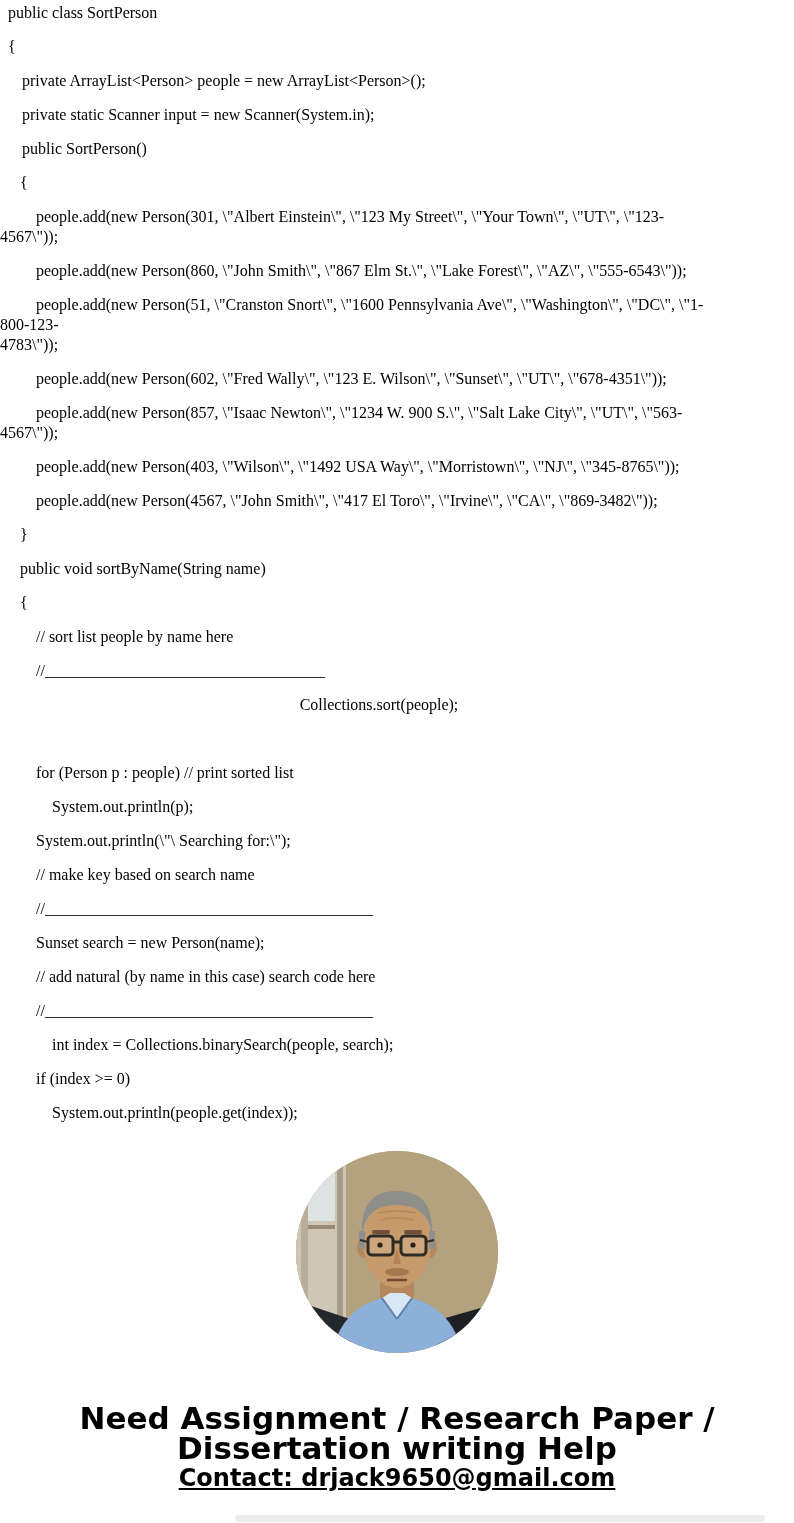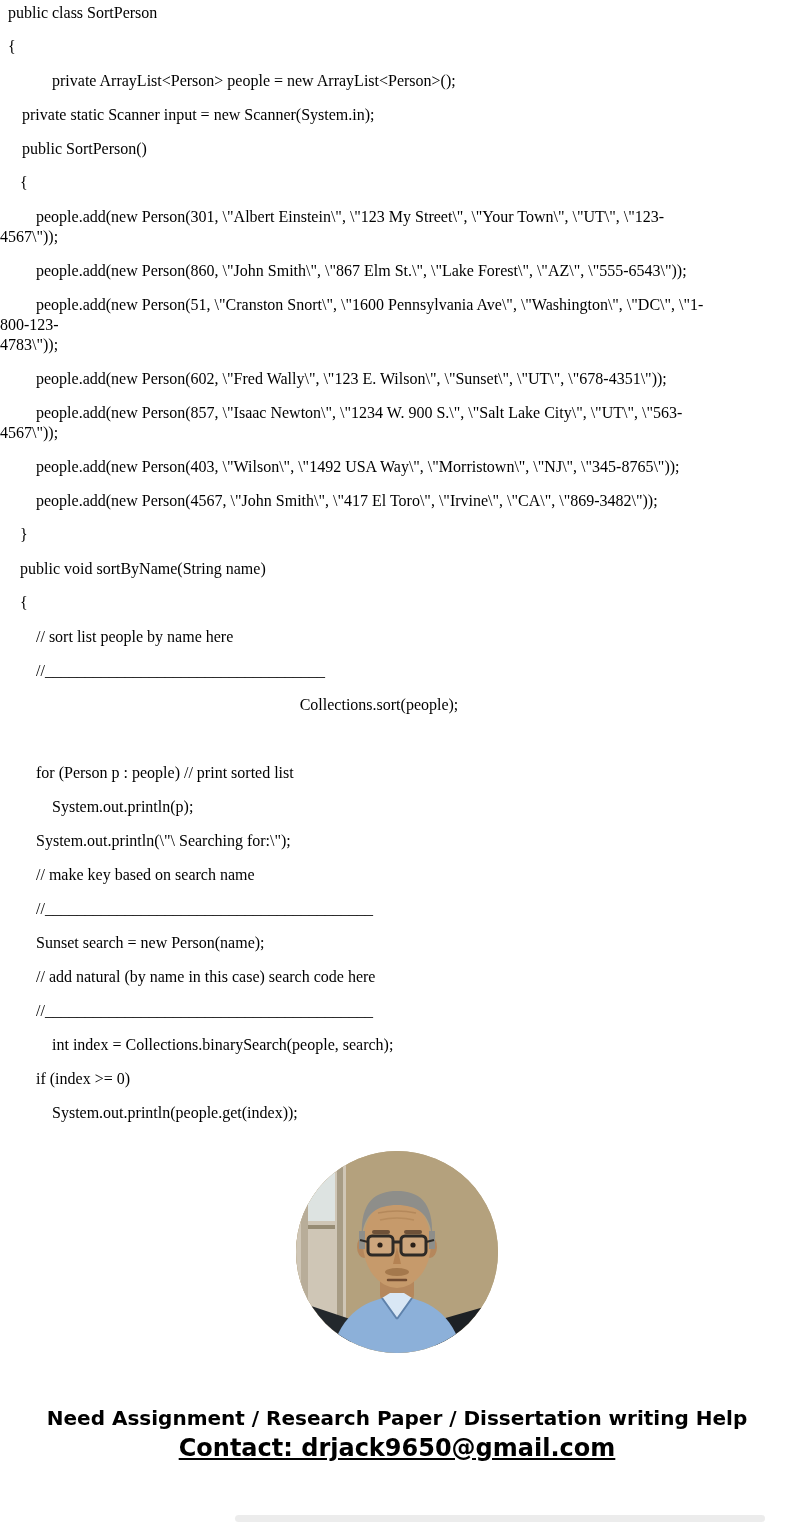--- a/index.html
+++ b/index.html
@@ -50,21 +50,21 @@
     position: absolute;
     top: 1403px;
     left: 0;
     width: 794px;
     text-align: center;
     font-family: "DejaVu Sans", "Liberation Sans", sans-serif;
     font-weight: 700;
     color: #000000;
   }
   .footer-heading {
-    font-size: 20px;
+    font-size: 31px;
     line-height: 30px;
     max-width: 764px;
     margin: 0 auto;
   }
   .footer-contact {
     font-size: 24px;
     line-height: 30px;
     margin-top: 0;
     text-decoration: underline;
   }
@@ -80,21 +80,21 @@
     border-radius: 4px;
     opacity: 0.55;
   }
 </style>
 </head>
 <body>
 
 <div class="code-block">
     <div class="code-line" style="text-indent: 8px;">public class SortPerson</div>
     <div class="code-line" style="text-indent: 8px;">{</div>
-    <div class="code-line" style="text-indent: 22px; padding-left: 30px;">private ArrayList&lt;Person&gt; people = new ArrayList&lt;Person&gt;();</div>
+    <div class="code-line" style="text-indent: 22px;">private ArrayList&lt;Person&gt; people = new ArrayList&lt;Person&gt;();</div>
     <div class="code-line" style="text-indent: 22px;">private static Scanner input = new Scanner(System.in);</div>
     <div class="code-line" style="text-indent: 22px;">public SortPerson()</div>
     <div class="code-line" style="text-indent: 20px;">{</div>
     <div class="code-line" style="text-indent: 36px;">people.add(new Person(301, \"Albert Einstein\", \"123 My Street\", \"Your Town\", \"UT\", \"123-4567\"));</div>
     <div class="code-line" style="text-indent: 36px;">people.add(new Person(860, \"John Smith\", \"867 Elm St.\", \"Lake Forest\", \"AZ\", \"555-6543\"));</div>
     <div class="code-line joined" style="text-indent: 36px;">people.add(new Person(51, \"Cranston Snort\", \"1600 Pennsylvania Ave\", \"Washington\", \"DC\", \"1-800-123-</div>
     <div class="code-line" style="text-indent: 0px;">4783\"));</div>
     <div class="code-line" style="text-indent: 36px;">people.add(new Person(602, \"Fred Wally\", \"123 E. Wilson\", \"Sunset\", \"UT\", \"678-4351\"));</div>
     <div class="code-line" style="text-indent: 36px;">people.add(new Person(857, \"Isaac Newton\", \"1234 W. 900 S.\", \"Salt Lake City\", \"UT\", \"563-4567\"));</div>
     <div class="code-line" style="text-indent: 36px;">people.add(new Person(403, \"Wilson\", \"1492 USA Way\", \"Morristown\", \"NJ\", \"345-8765\"));</div>

